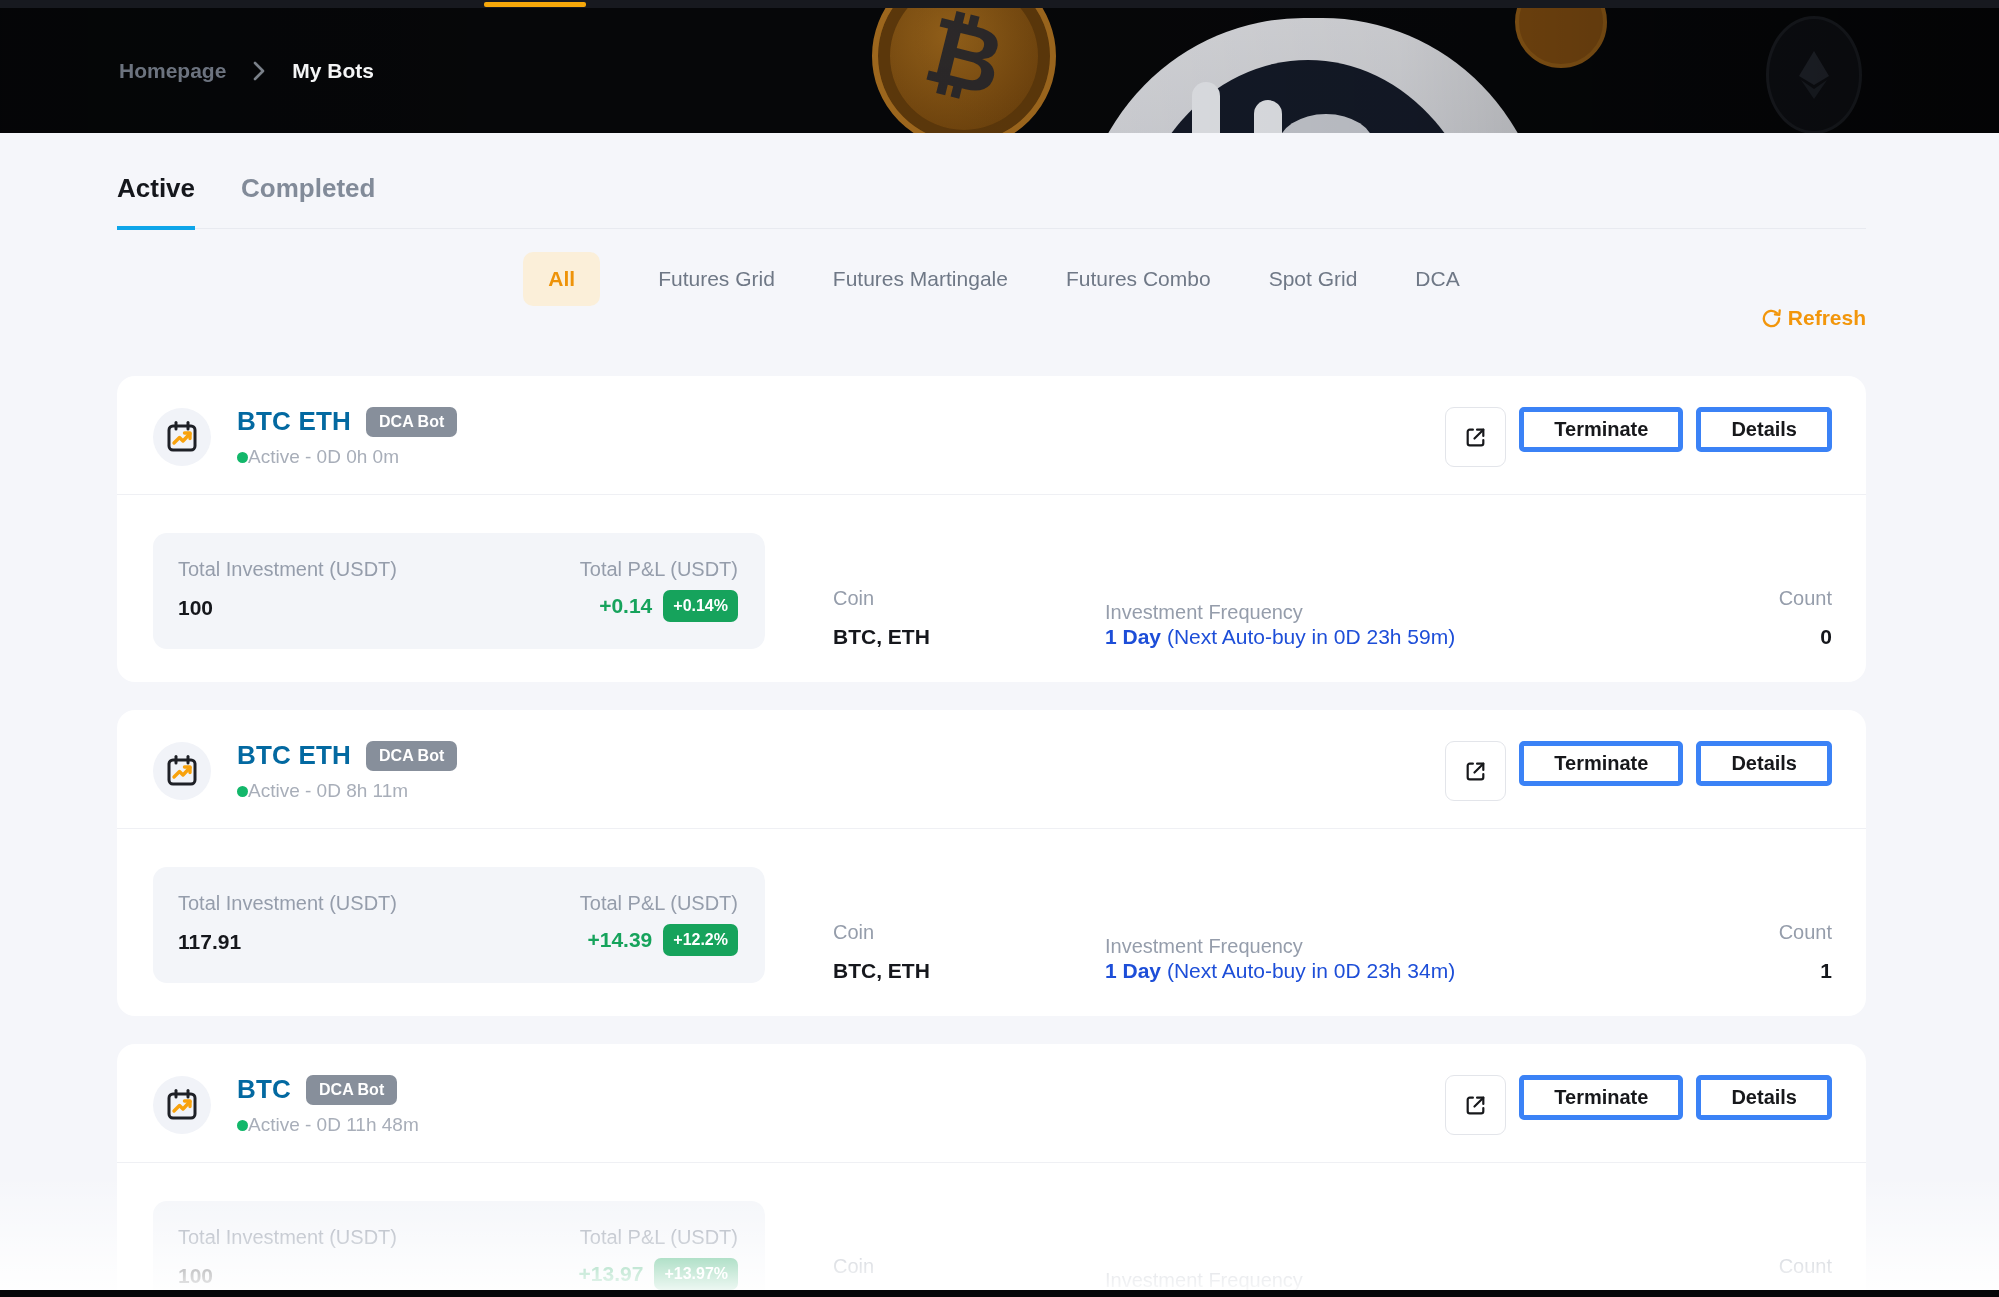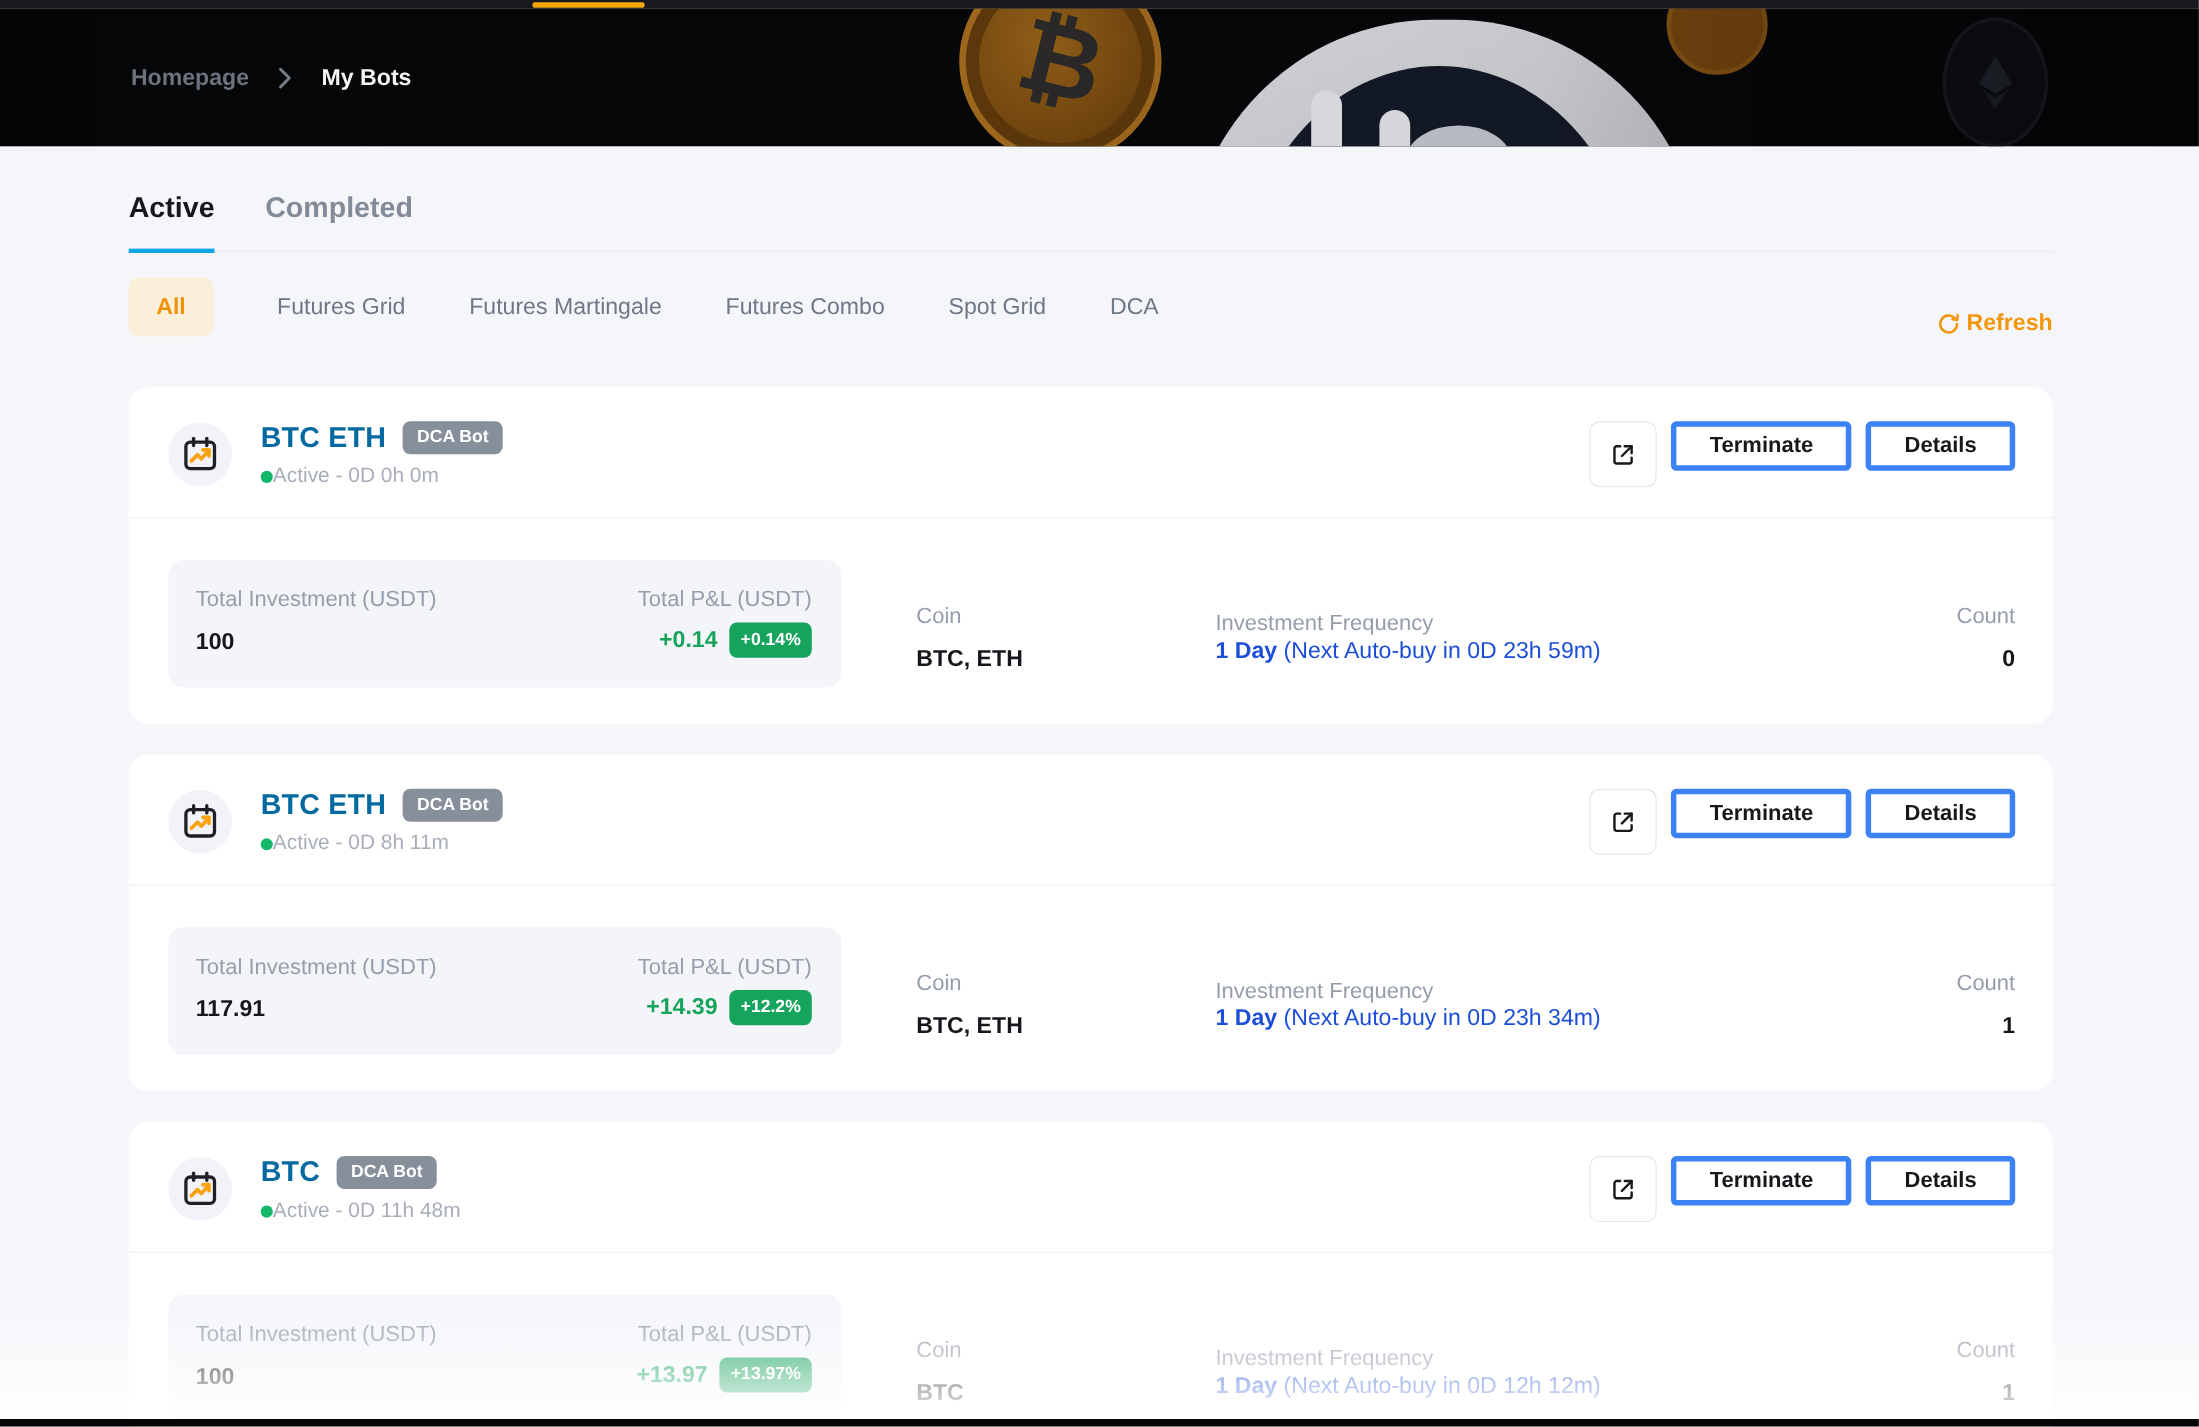--- a/index.html
+++ b/index.html
@@ -70,21 +70,21 @@
   
   .content { padding:0 133px 0 117px; position:relative; }
 
   .tabbar {
     display:flex; gap:46px; padding-top:40px; border-bottom:1px solid #E8EAF0;
   }
   .tab { font-size:26px; padding-bottom:22px; cursor:pointer; }
   .tab.active { color:#15171C; font-weight:700; border-bottom:4px solid #0ea5e9; margin-bottom:-2px; }
   .tab.inactive { color:#828B99; font-weight:600; }
 
-  .filterbar { display:flex; align-items:flex-end; margin-top:23px; }
+  .filterbar { display:flex; align-items:center; margin-top:23px;flex-direction:column; }
   .chips { display:flex; align-items:center; gap:58px; }
   .chip {
     font-size:21px; color:#6F7886; cursor:pointer; white-space:nowrap; padding:15px 0;
   }
   .chip.selected {
     background:#FBEFD9; color:#EE9309; font-weight:700;
     padding:15px 25px; border-radius:10px;
   }
   .refresh {
     margin-left:auto; display:flex; align-items:center; gap:5px;
@@ -116,21 +116,21 @@
     display:flex; align-items:center; justify-content:center; cursor:pointer;
   }
   .btn {
     height:45px; padding:0 30px; background:#fff; border:5px solid #3b82f6; border-radius:5px;
     font-size:20px; font-weight:700; color:#17181B; cursor:pointer;
     font-family:"Liberation Sans","DejaVu Sans",sans-serif;
   }
 
   .card-divider { height:1px; background:#EFF0F4; }
 
-  .card-body { display:flex; align-items:center; padding:38px 34px 33px 36px; }
+  .card-body { display:flex; align-items:flex-end; padding:38px 34px 33px 36px; }
   .invest-panel {
     width:612px; flex:none; background:#F3F5F9; border-radius:14px;
     padding:25px 27px 27px 25px; display:flex; justify-content:space-between;
   }
   .stat-label { color:#959DAB; font-size:20px; white-space:nowrap; }
   .stat-value { margin-top:15px; font-size:21px; font-weight:700; color:#15171C; }
   .stat.right { text-align:right; }
   .pnl-row { margin-top:9px; display:flex; align-items:center; justify-content:flex-end; gap:11px; }
   .pnl-value { color:#16A35C; font-size:21px; font-weight:700; }
   .pnl-badge {

